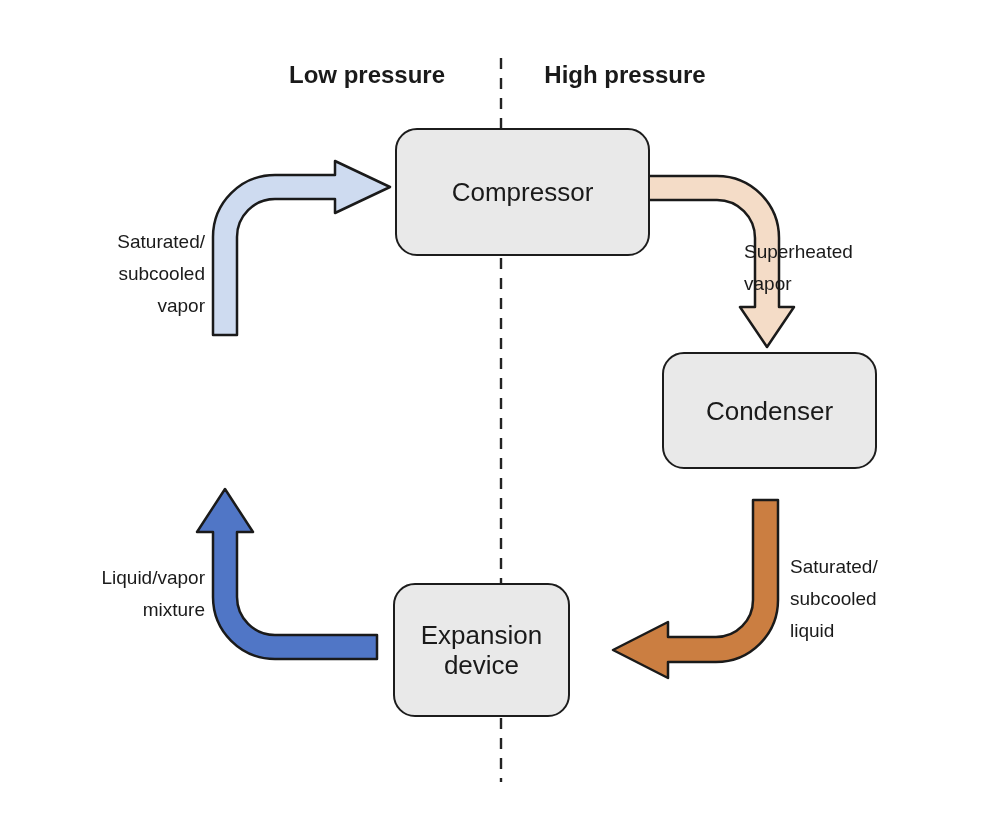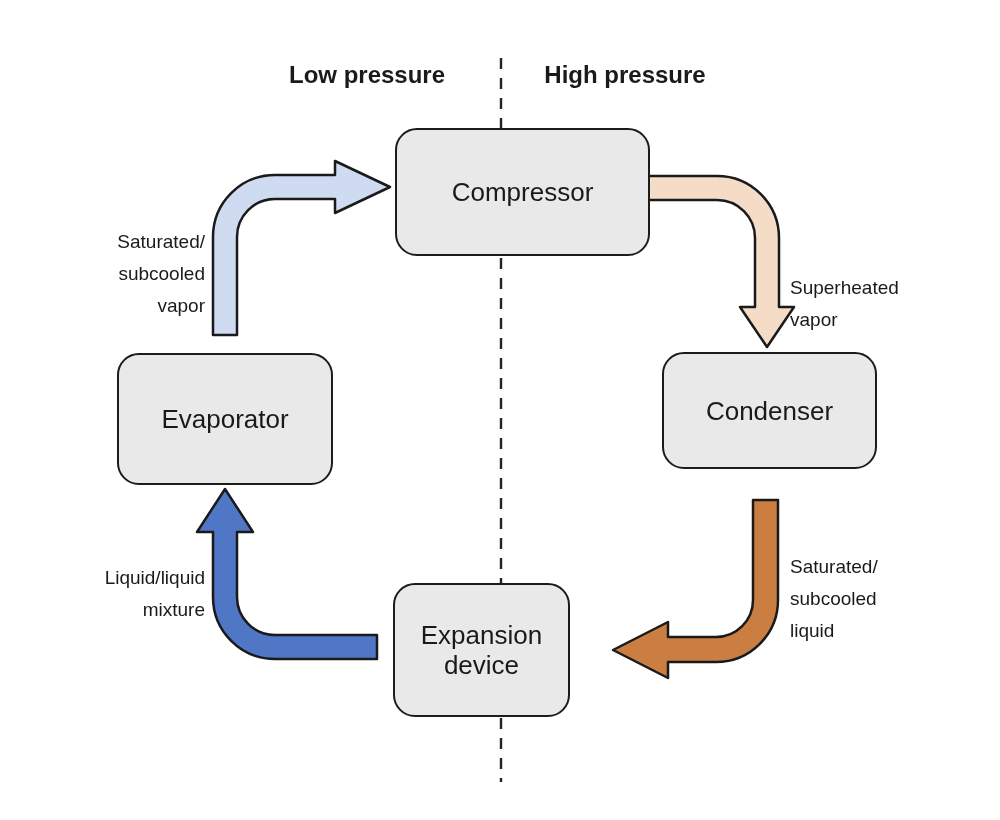--- a/index.html
+++ b/index.html
@@ -63,26 +63,25 @@
     <path d="M377,659 L275,659 A62,62 0 0 1 213,597 L213,532 L197,532 L225,489 L253,532 L237,532 L237,597 A38,38 0 0 0 275,635 L377,635 Z" stroke="#1a1a1a" stroke-width="2.5" stroke-linejoin="round" fill="#5076c6"></path>
   </svg>
 
   <div class="zone-label" style="left:252px;top:61px;width:230px;">Low pressure</div>
   <div class="zone-label" style="left:510px;top:61px;width:230px;">High pressure</div>
 
   <div class="node" style="left:395px;top:128px;width:255px;height:128px;">Compressor</div>
   <div class="node" style="left:662px;top:352px;width:215px;height:117px;">Condenser</div>
   <div class="node" style="left:393px;top:583px;width:177px;height:134px;">Expansion
 device</div>
-  <div class="node" style="left:117px;top:353px;width:216px;height:132px;">Evaporator</div>
 
   <div class="flow-label right-align" style="left:30px;top:226px;width:175px;">Saturated/
 subcooled
 vapor</div>
-  <div class="flow-label left-align" style="left:790px;top:236px;width:200px;margin-top:36px;">Superheated
+  <div class="flow-label left-align" style="left:744px;top:236px;width:200px;">Superheated
 vapor</div>
   <div class="flow-label left-align" style="left:790px;top:551px;width:200px;">Saturated/
 subcooled
 liquid</div>
-  <div class="flow-label right-align" style="left:30px;top:562px;width:175px;">Liquid/liquid
+  <div class="flow-label right-align" style="left:30px;top:562px;width:175px;">Liquid/vapor
 mixture</div>
 
 </div>
 
 </body></html>

